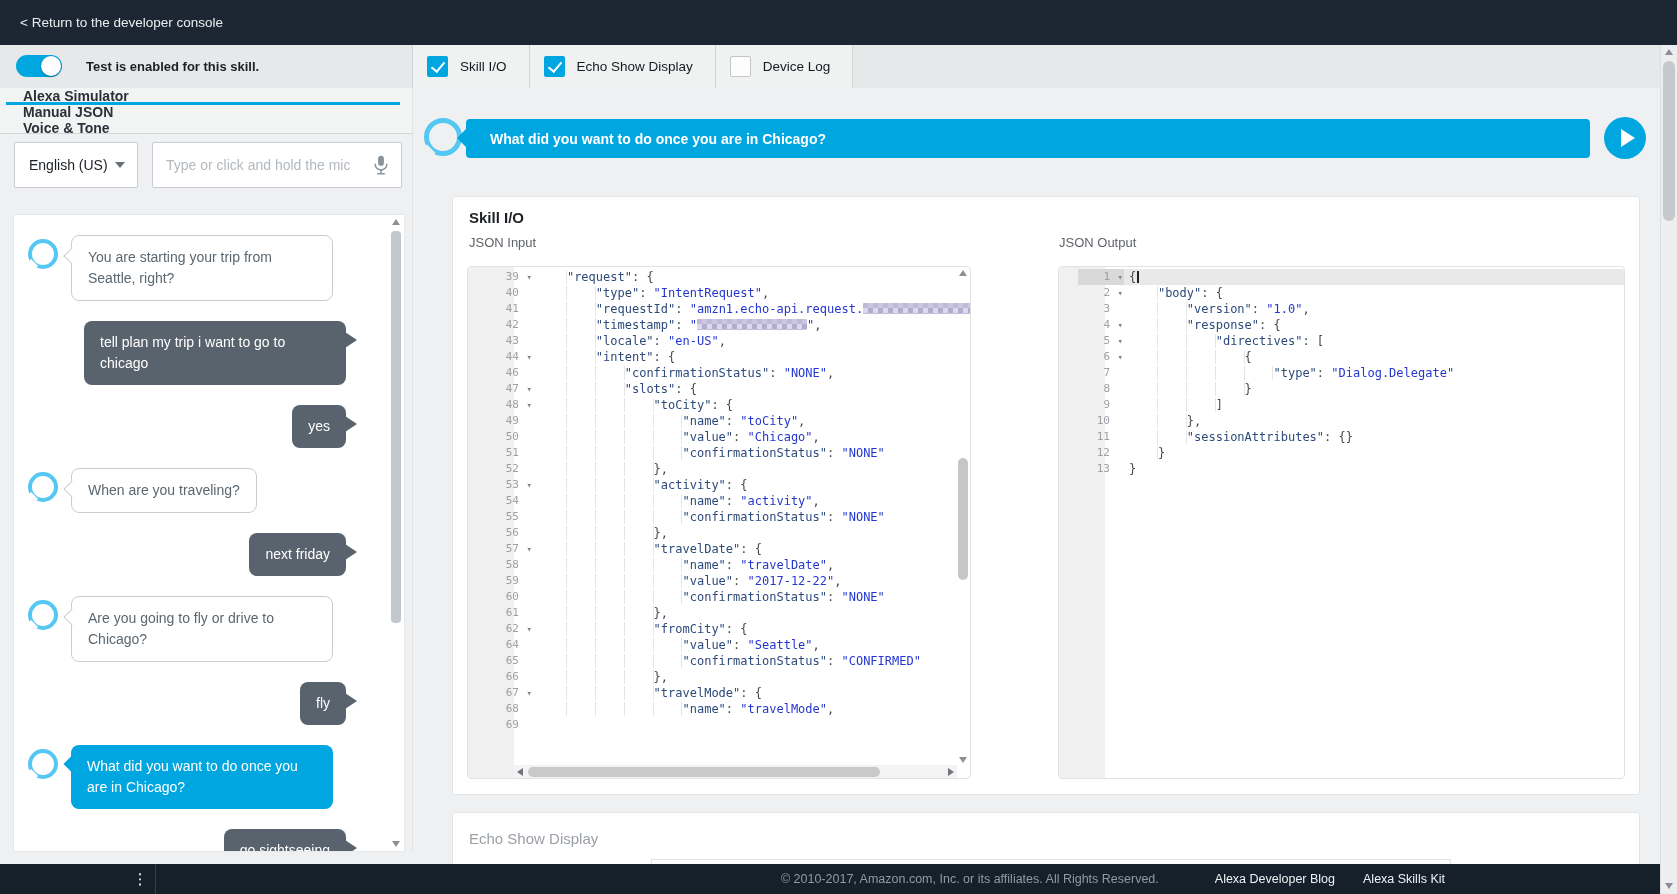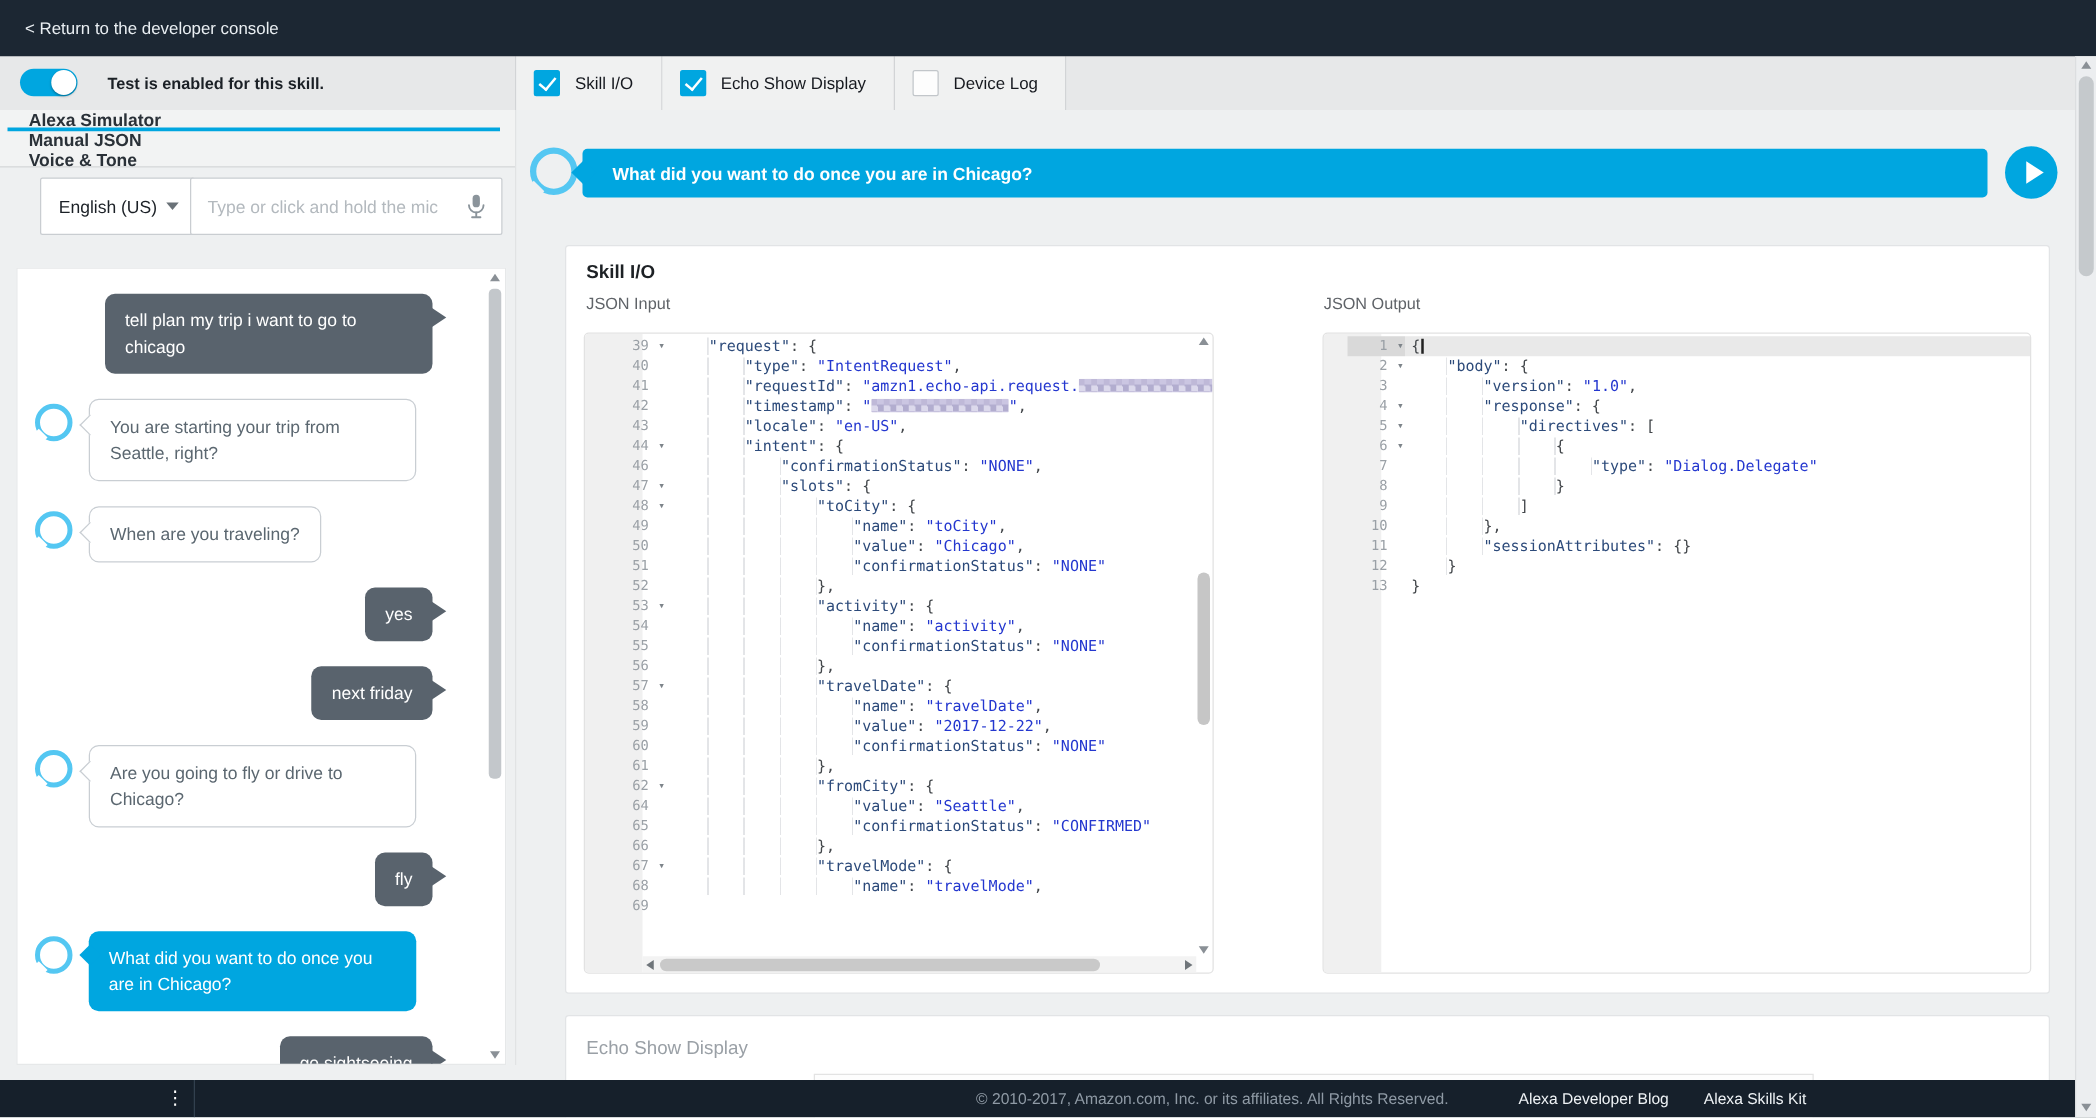--- a/index.html
+++ b/index.html
@@ -24,21 +24,21 @@
   .cbox.unchecked { background:#fdfdfd; border:1px solid #c2c6ca; }
   .cbox.checked::after { content:""; position:absolute; left:7px; top:3px; width:6px; height:11px; border:solid #fff; border-width:0 2.5px 2.5px 0; transform:rotate(40deg); }
   .cblabel { font-size:13.5px; color:#16191f; }
 
   
   .tabsrow { position:absolute; left:0; top:88px; width:412px; height:46px; background:#f2f3f3; border-bottom:1px solid #d3d6d8; display:flex; padding-left:6px; z-index:4;flex-direction:column; }
   .tab { height:46px; display:flex; align-items:center; padding:0 17px; font-size:14px; font-weight:bold; color:#2a3138; position:relative; cursor:pointer; margin-right:12px; }
   .tab.active::after { content:""; position:absolute; left:0; right:0; bottom:-1px; height:3px; background:#00a6e0; }
   .panel-divider { position:absolute; left:412px; top:88px; width:1px; height:764px; background:rgba(0,0,0,.05); }
 
-  .lang-select { position:absolute; left:32px; top:142px; width:124px; height:46px; background:#fff; border:1px solid #c9cdd1; border-radius:2px; display:flex; align-items:center; padding:0 12px 0 14px; cursor:pointer; }
+  .lang-select { position:absolute; left:14px; top:142px; width:124px; height:46px; background:#fff; border:1px solid #c9cdd1; border-radius:2px; display:flex; align-items:center; padding:0 12px 0 14px; cursor:pointer; }
   .lang-select .txt { font-size:14px; color:#1b2026; flex:1; }
   .caret-down { width:0; height:0; border-left:5px solid transparent; border-right:5px solid transparent; border-top:6px solid #6a7278; }
   .utterance { position:absolute; left:152px; top:142px; width:250px; height:46px; background:#fff; border:1px solid #c9cdd1; border-radius:2px; display:flex; align-items:center; padding:0 10px 0 13px; }
   .utterance input { border:none; outline:none; flex:1; font-size:14px; color:#0c4a6e; font-family:"Liberation Sans",sans-serif; min-width:0; background:transparent; }
   .utterance input::placeholder { color:#b3b9be; }
   .mic { width:20px; height:22px; flex:none; }
 
   
   .chatcard { position:absolute; left:13px; top:214px; width:392px; height:638px; background:#fff; border:1px solid #e6e8e9; z-index:2; overflow:hidden; }
   .chatlist { position:absolute; left:0; top:0; width:100%; padding:20px 46px 0 14px; }
@@ -169,33 +169,33 @@
     <svg class="mic" viewBox="0 0 24 26" fill="none" stroke="#8b949b" stroke-width="1.8" stroke-linecap="round">
       <rect x="8.5" y="2" width="7" height="12" rx="3.5" fill="#8b949b" stroke="none"></rect>
       <path d="M5 12 a7 7 0 0 0 14 0"></path>
       <line x1="12" y1="19" x2="12" y2="23"></line>
       <line x1="8" y1="23.5" x2="16" y2="23.5"></line>
     </svg>
   </div>
 
   <div class="chatcard">
     <div class="chatlist" id="chat">
-        <div class="crow user">
-          <div class="cbub user">tell plan my trip i want to go to chicago</div>
-        </div>
         <div class="crow alexa">
           <div class="aring"></div>
           <div class="cbub alexa">You are starting your trip from Seattle, right?</div>
         </div>
+        <div class="crow user">
+          <div class="cbub user">tell plan my trip i want to go to chicago</div>
+        </div>
+        <div class="crow user">
+          <div class="cbub user">yes</div>
+        </div>
         <div class="crow alexa">
           <div class="aring"></div>
           <div class="cbub alexa">When are you traveling?</div>
-        </div>
-        <div class="crow user">
-          <div class="cbub user">yes</div>
         </div>
         <div class="crow user">
           <div class="cbub user">next friday</div>
         </div>
         <div class="crow alexa">
           <div class="aring"></div>
           <div class="cbub alexa">Are you going to fly or drive to Chicago?</div>
         </div>
         <div class="crow user">
           <div class="cbub user">fly</div>

